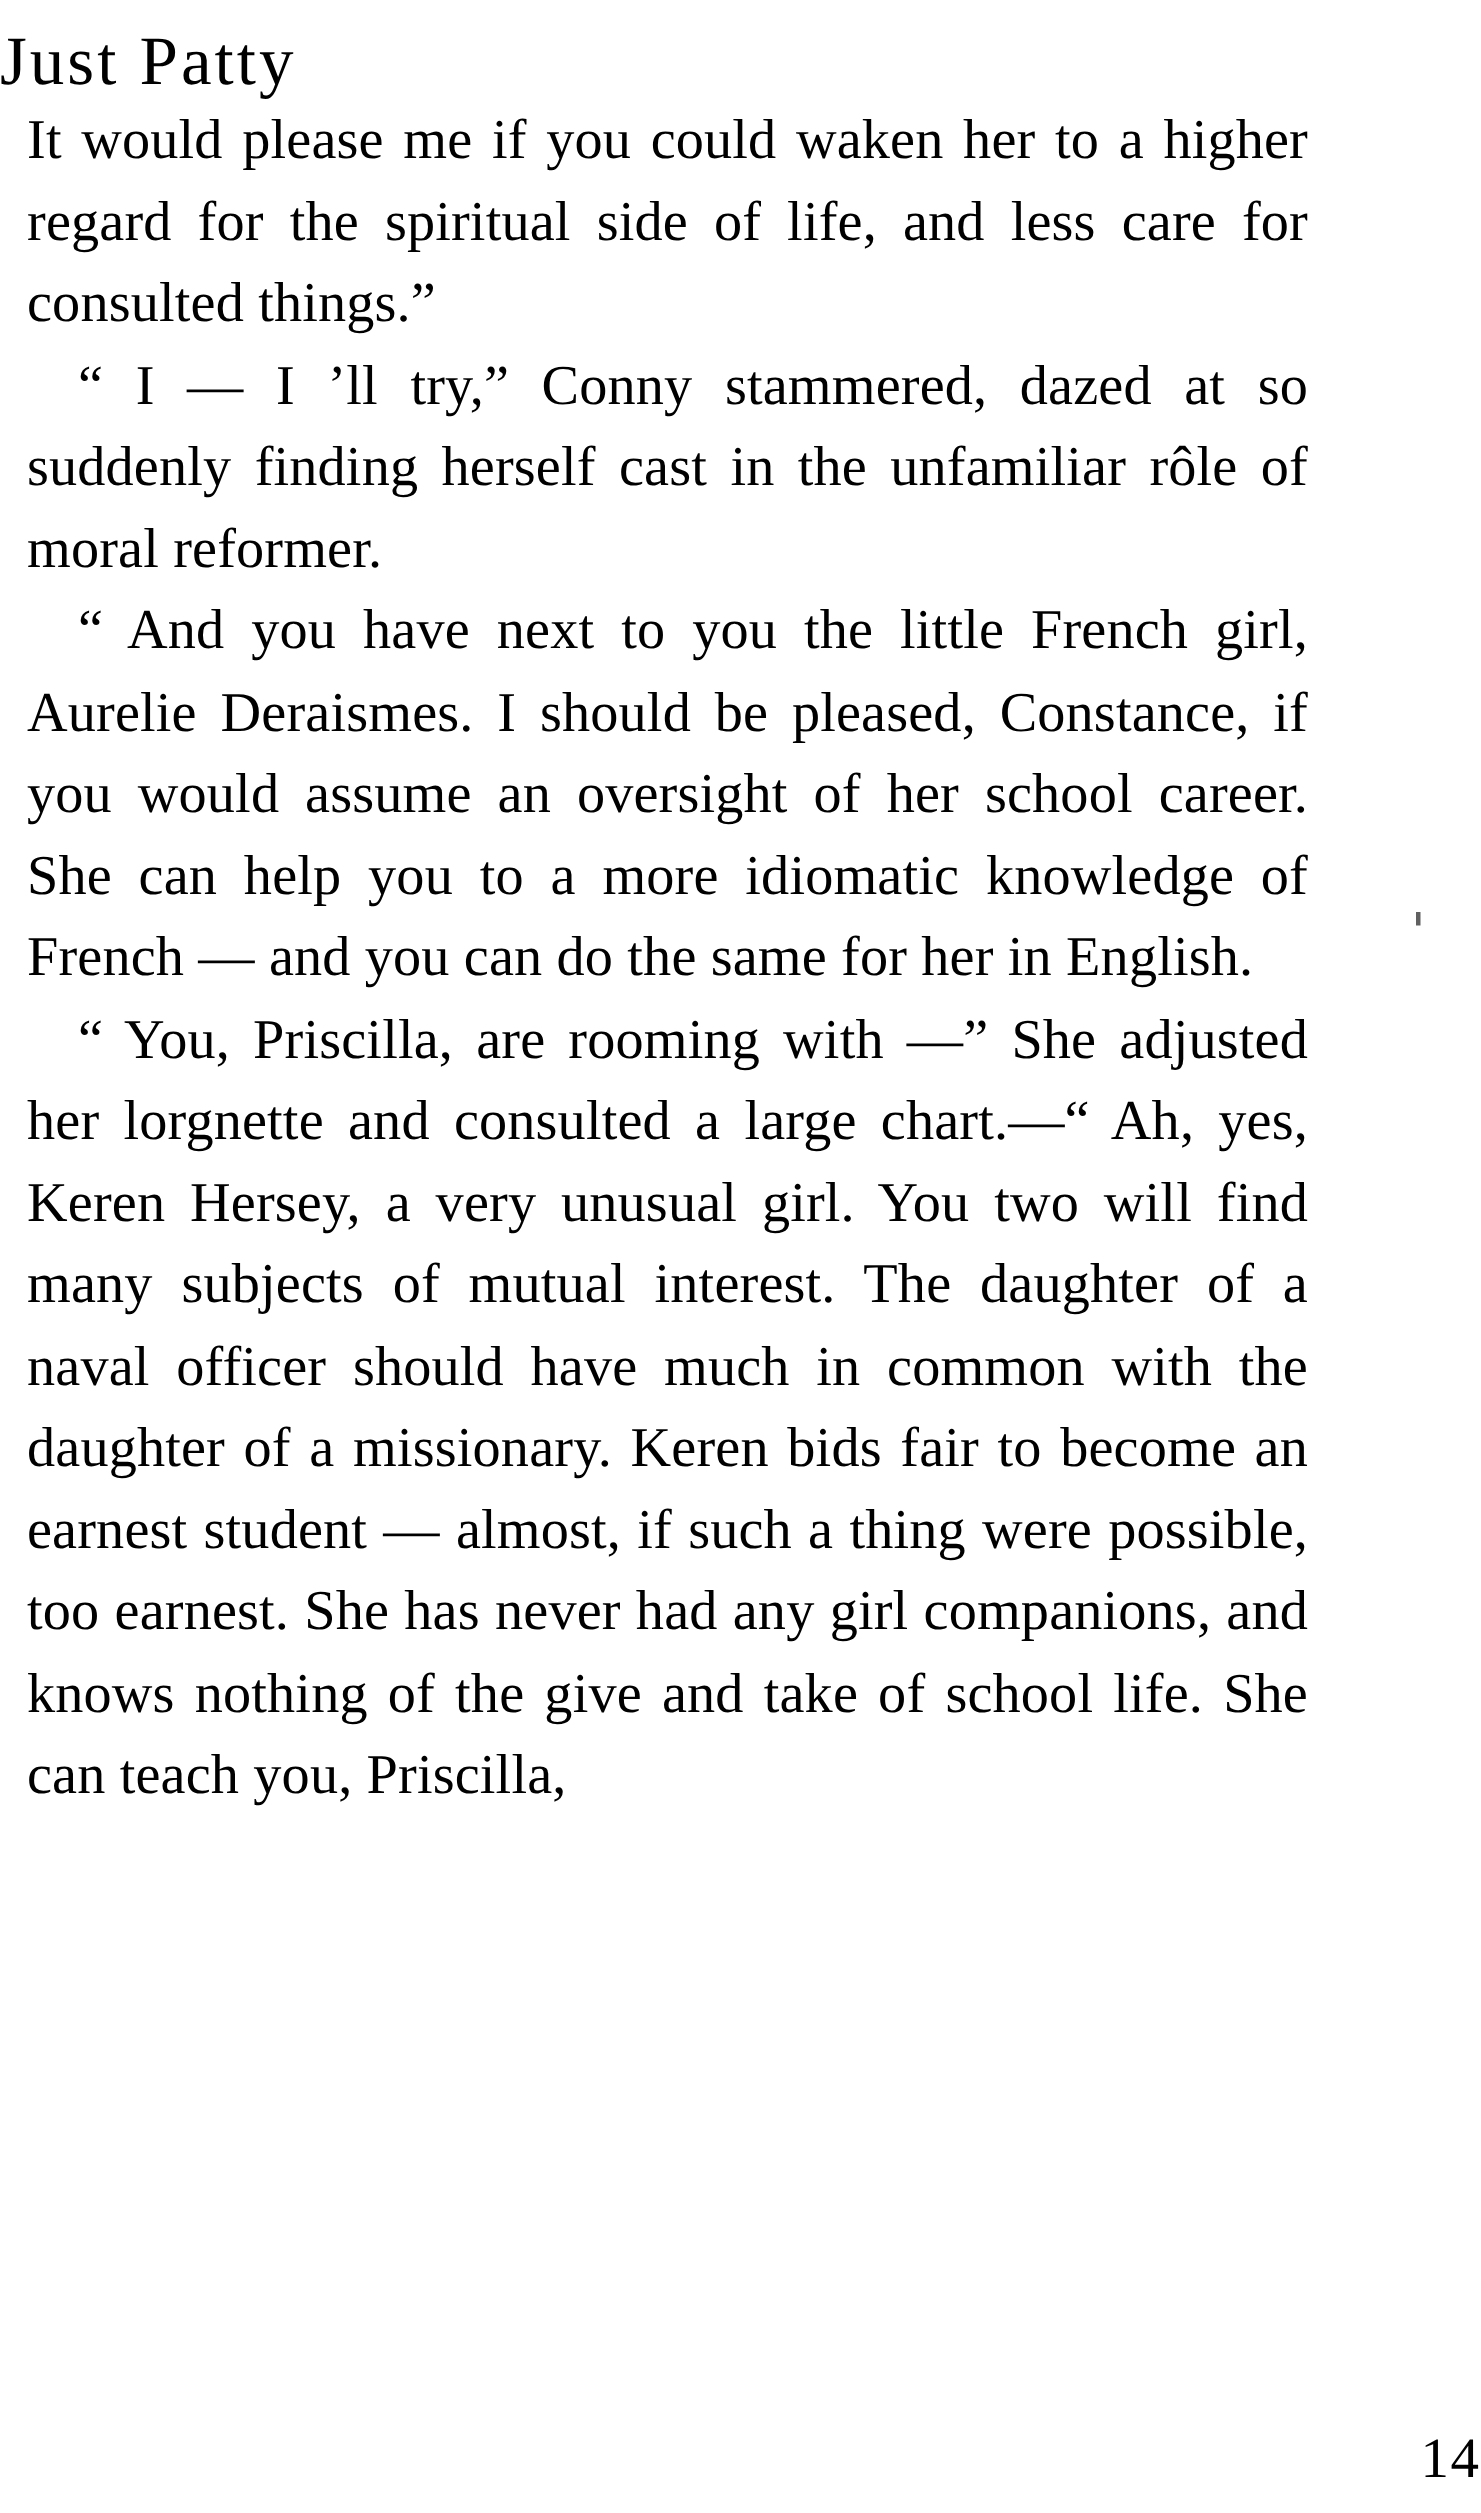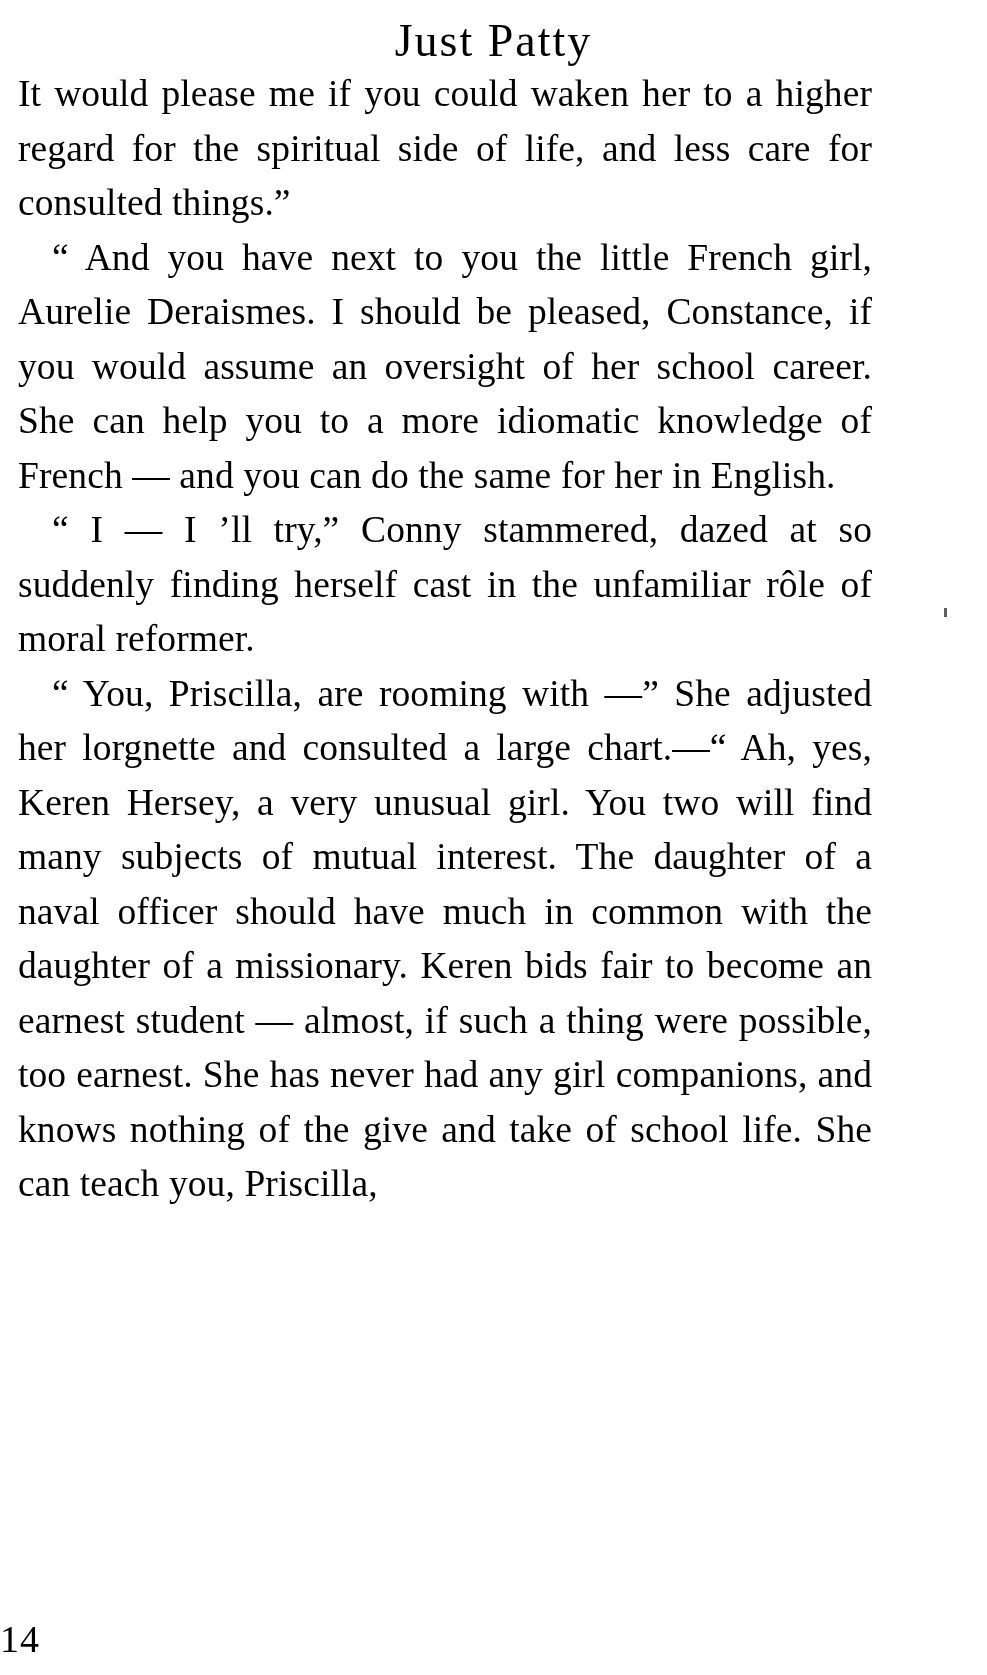--- a/index.html
+++ b/index.html
@@ -15,21 +15,21 @@
     overflow: hidden;
   }
   .page {
     position: relative;
     width: 987px;
     height: 1675px;
     box-sizing: border-box;
     padding: 0;
   }
   .running-head {
-    text-align: center;
+    text-align: left;
     font-size: 46px;
     letter-spacing: 2px;
     font-weight: 400;
     margin: 8px 0 0 0;
     padding-top: 6px;
     font-family: "Liberation Serif", serif;
   }
   .body-text {
     margin: 0;
     padding: 0 28px 0 18px;
@@ -46,21 +46,21 @@
     letter-spacing: 0.1px;
   }
   .body-text p.indent {
     text-indent: 34px;
   }
   .folio {
     position: absolute;
     bottom: 22px;
     left: 0;
     right: 0;
-    text-align: left;
+    text-align: right;
     font-size: 38px;
     font-family: "Liberation Serif", serif;
     letter-spacing: 1px;
   }
   .speck {
     position: absolute;
     width: 3px;
     height: 9px;
     background: #2b2b2b;
     opacity: 0.75;
@@ -68,22 +68,22 @@
 </style>
 </head>
 <body>
 
 <div class="page">
 
   <div class="running-head">Just Patty</div>
 
   <div class="body-text">
     <p>It would please me if you could waken her to a higher regard for the spiritual side of life, and less care for consulted things.”</p>
+    <p class="indent">“ I — I ’ll try,” Conny stammered, dazed at so suddenly finding herself cast in the unfamiliar rôle of moral reformer.</p>
     <p class="indent">“ And you have next to you the little French girl, Aurelie Deraismes.  I should be pleased, Constance, if you would assume an oversight of her school career.  She can help you to a more idiomatic knowledge of French — and you can do the same for her in English.</p>
-    <p class="indent">“ I — I ’ll try,” Conny stammered, dazed at so suddenly finding herself cast in the unfamiliar rôle of moral reformer.</p>
     <p class="indent">“ You, Priscilla, are rooming with —” She adjusted her lorgnette and consulted a large chart.—“ Ah, yes, Keren Hersey, a very unusual girl.  You two will find many subjects of mutual interest.  The daughter of a naval officer should have much in common with the daughter of a missionary. Keren bids fair to become an earnest student — almost, if such a thing were possible, too earnest.  She has never had any girl companions, and knows nothing of the give and take of school life.  She can teach you, Priscilla,</p>
   </div>
 
   <div class="speck" style="left: 944px; top: 600px;"></div>
 
   <div class="folio">14</div>
 
 </div>
 
 </body></html>

